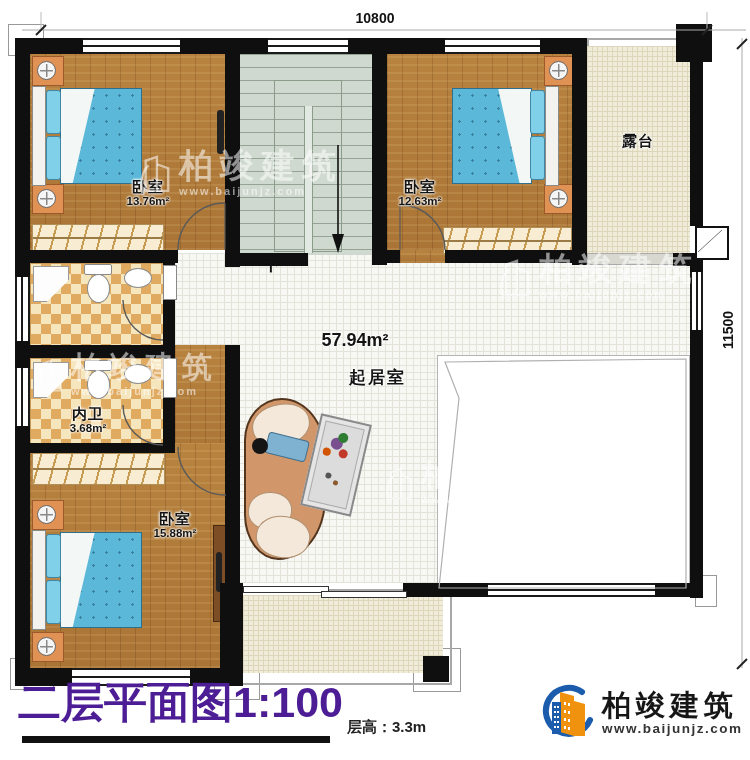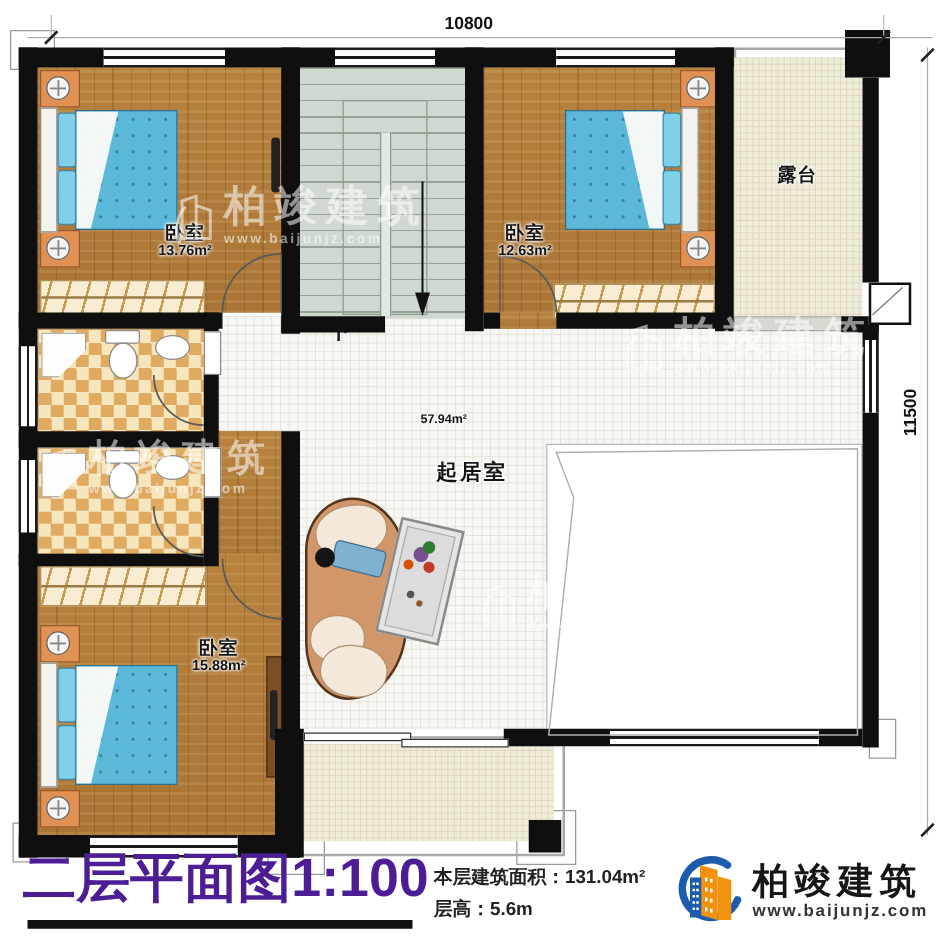--- a/index.html
+++ b/index.html
@@ -276,26 +276,30 @@
     <span class="rname">卧室</span>
     <span class="rarea">13.76m²</span>
   </div>
   <div class="room-label" style="left:370px;top:178px;width:100px;">
     <span class="rname">卧室</span>
     <span class="rarea">12.63m²</span>
   </div>
   <div class="room-label" style="left:600px;top:132px;width:76px;">
     <span class="rname">露台</span>
   </div>
+  <div class="room-label" style="left:38px;top:405px;width:100px;">
+    <span class="rname">内卫</span>
+    <span class="rarea">3.68m²</span>
+  </div>
   <div class="room-label" style="left:125px;top:510px;width:100px;">
     <span class="rname">卧室</span>
     <span class="rarea">15.88m²</span>
   </div>
   <div class="room-label" style="left:315px;top:330px;width:80px;">
-    <span class="rarea" style="font-size:10px;">57.94m²</span>
+    <span class="rarea" style="font-size:18px;">57.94m²</span>
   </div>
   <div class="room-label" style="left:330px;top:368px;width:95px;">
     <span class="rname" style="font-size:17px;letter-spacing:2px;">起居室</span>
   </div>
   <div class="down-label" style="left:263px;top:253px;">下</div>
 
   <div class="wm" style="left:140px;top:146px;">
     <svg width="32" height="52" viewBox="0 0 34 52">
       <path d="M6 46 L6 14 L18 10 L18 46 Z" fill="none" stroke="currentColor" stroke-width="2.5"></path>
       <path d="M18 18 L30 22 L30 46 L18 46" fill="none" stroke="currentColor" stroke-width="2.5"></path>
@@ -335,25 +339,22 @@
       <path d="M4 50 C-1 38 2 26 9 19" fill="none" stroke="currentColor" stroke-width="2.5"></path>
     </svg>
     <div class="wm-text">
       <span class="wm-company" style="font-size:30px;">柏竣建筑</span>
       <span class="wm-url">www.baijunjz.com</span>
     </div>
   </div>
 
   <div class="title" style="left:18px;top:674px;">二层平面图1:100</div>
   <div class="title-underline" style="left:22px;top:736px;width:308px;height:7px;"></div>
-  <div class="subtitle" style="left:347px;top:692px;">
-    <span>本层建筑面积：</span><span>131.04m²</span>
-  </div>
   <div class="subtitle" style="left:347px;top:718px;">
-    <span>层高：</span><span>5.6m</span>
+    <span>层高：</span><span>3.3m</span>
   </div>
 
   <div class="logo" style="left:540px;top:684px;">
     <svg width="54" height="58" viewBox="0 0 54 58">
       <path d="M42 8 A 23 23 0 1 0 50 36" fill="none" stroke="#1c5cad" stroke-width="6" stroke-linecap="round"></path>
       <path d="M20 8 L34 12 L34 52 L20 48 Z" fill="#f0920e"></path>
       <path d="M34 17 L45 20 L45 52 L34 52 Z" fill="#f0920e"></path>
       <rect x="12" y="18" width="9" height="32" fill="#1c5cad"></rect>
       <g fill="#fff">
         <rect x="14" y="22" width="2" height="2"></rect>

